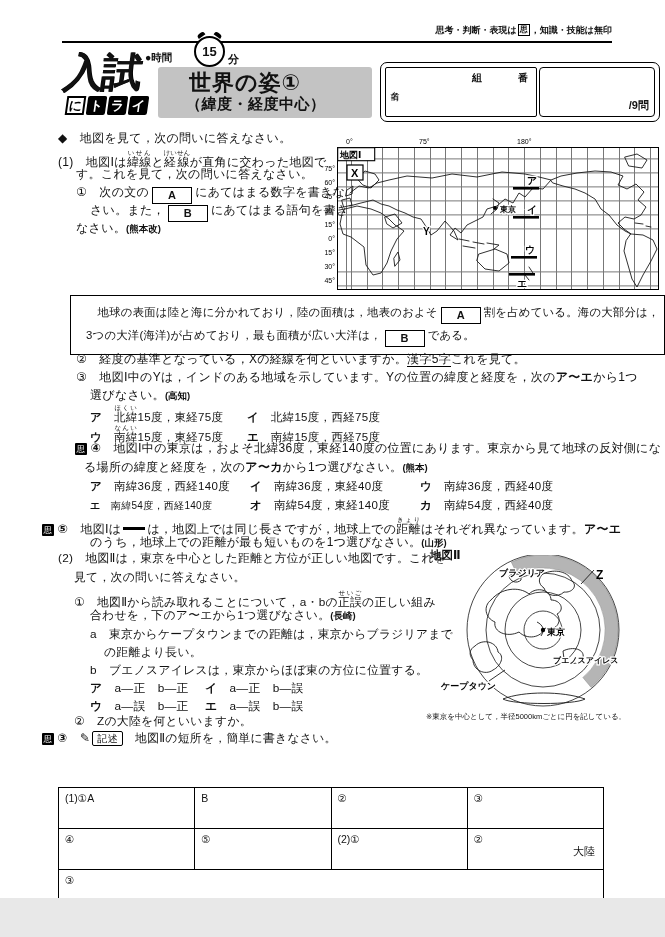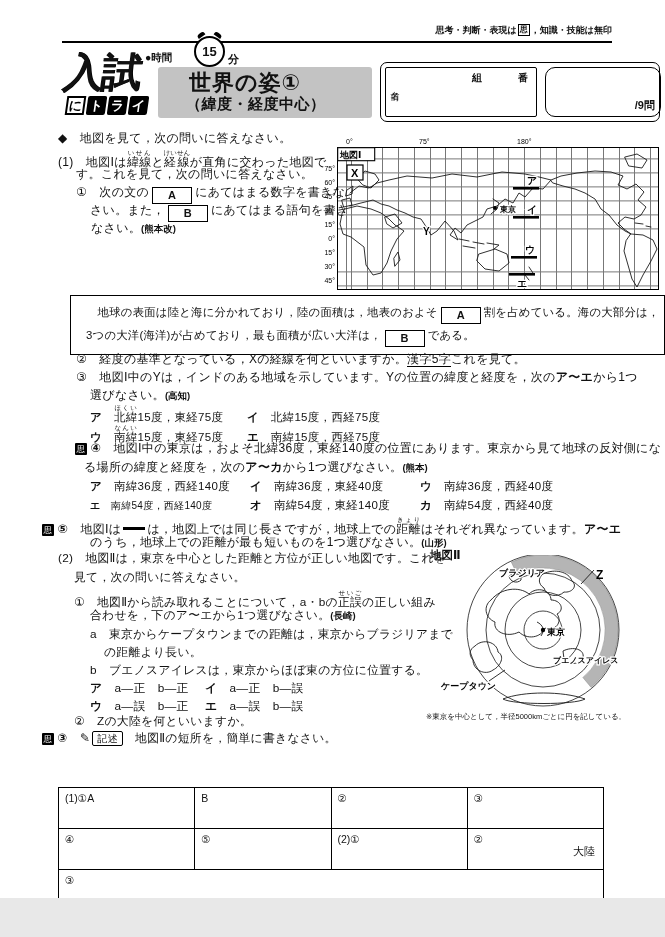--- a/index.html
+++ b/index.html
@@ -26,21 +26,21 @@
   .clock{position:absolute;left:194px;top:36px;width:27px;height:27px;border:2.5px solid #000;border-radius:50%;
          background:#fff;display:flex;align-items:center;justify-content:center;font-size:13px;font-weight:700;}
   .clock::before,.clock::after{content:"";position:absolute;top:-5px;width:8px;height:4px;background:#000;border-radius:3px 3px 0 0;}
   .clock::before{left:1px;transform:rotate(-35deg);}
   .clock::after{right:1px;transform:rotate(35deg);}
   .minlabel{position:absolute;left:228px;top:52px;font-size:11px;font-weight:700;}
   .title{position:absolute;left:189px;top:68px;font-size:22px;font-weight:700;letter-spacing:1px;}
   .subtitle{position:absolute;left:186px;top:95px;font-size:15px;font-weight:700;letter-spacing:.5px;}
   .namebox{position:absolute;left:380px;top:62px;width:278px;height:58px;border:1.6px solid #000;border-radius:7px;}
   .nb-left{position:absolute;left:4px;top:4px;width:150px;height:48px;border:1px solid #000;border-radius:2px;}
-  .nb-right{position:absolute;left:164px;top:4px;width:114px;height:48px;border:1px solid #000;border-radius:10px;}
+  .nb-right{position:absolute;left:158px;top:4px;width:114px;height:48px;border:1px solid #000;border-radius:4px;}
   .nb-kumi{position:absolute;left:86px;top:3px;font-size:10px;font-weight:700;}
   .nb-ban{position:absolute;left:132px;top:3px;font-size:10px;font-weight:700;}
   .nb-name{position:absolute;left:2px;top:16px;font-size:9px;writing-mode:vertical-rl;letter-spacing:1px;}
   .nb-score{position:absolute;right:5px;bottom:3px;font-size:11px;font-weight:700;}
   
   .blank{display:inline-block;border:1.2px solid #000;width:38px;height:15px;line-height:14px;text-align:center;
          font-weight:700;font-size:11px;vertical-align:-3px;margin:0 3px;background:#fff;}
   .ul{border-bottom:1px solid #000;padding-bottom:0;}
   .simark{display:inline-block;background:#000;color:#fff;font-size:8.5px;line-height:12px;width:12px;text-align:center;border-radius:1px;}
   .seg{display:inline-block;width:22px;height:3px;background:#000;vertical-align:3px;margin:0 2px;}
@@ -112,21 +112,21 @@
   <div class="ln" style="left:58px;top:149px;">
     <span>(1)　地図Ⅰは</span><ruby><span>緯線</span><rt>いせん</rt></ruby><span>と</span><ruby><span>経線</span><rt>けいせん</rt></ruby><span>が直角に交わった地図で</span>
   </div>
   <div class="ln" style="left:76px;top:167px;">す。これを見て，次の問いに答えなさい。</div>
   <div class="ln" style="left:76px;top:185px;">
     <span>①　次の文の</span><span class="blank">A</span><span>にあてはまる数字を書きな</span>
   </div>
   <div class="ln" style="left:90px;top:203px;">
     <span>さい。また，</span><span class="blank">B</span><span>にあてはまる語句を書き</span>
   </div>
-  <div class="ln" style="left:91px;top:221px;">
+  <div class="ln" style="left:76px;top:221px;">
     <span>なさい。</span><span class="sm b">(熊本改)</span>
   </div>
 
   <div class="map1-frame"></div>
   <div class="tick" style="left:346px;top:138px;">0°</div>
   <div class="tick" style="left:419px;top:138px;">75°</div>
   <div class="tick" style="left:517px;top:138px;">180°</div>
   <div class="tick ltick" style="left:321px;top:165px;">75°</div>
   <div class="tick ltick" style="left:321px;top:179px;">60°</div>
   <div class="tick ltick" style="left:321px;top:193px;">45°</div>

